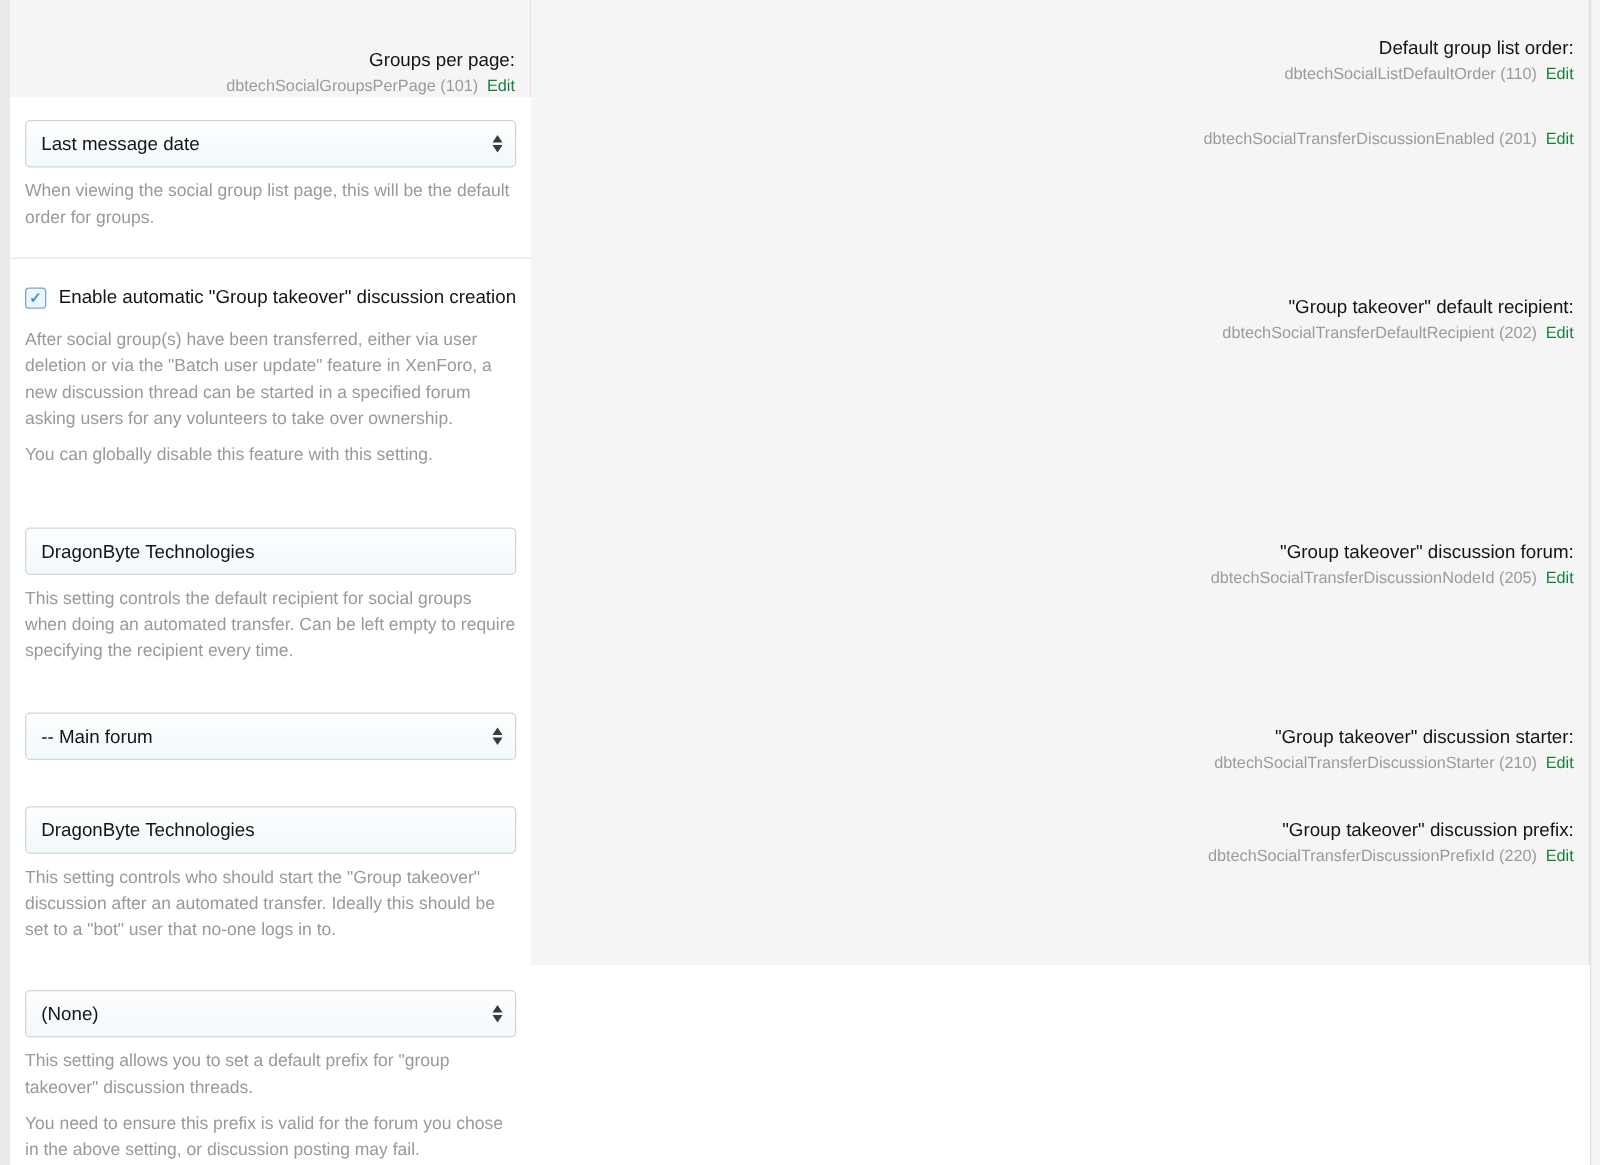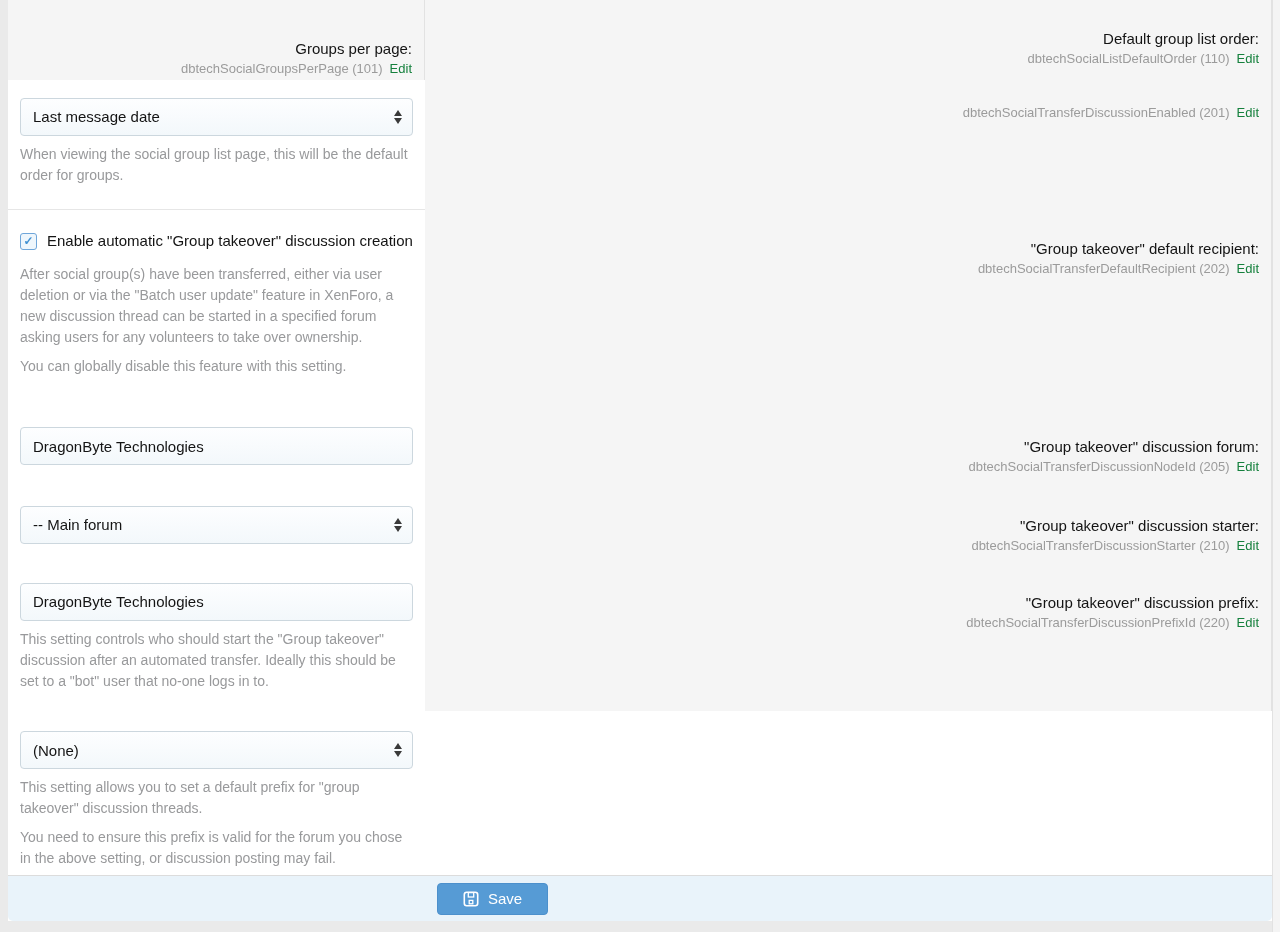--- a/index.html
+++ b/index.html
@@ -134,20 +134,21 @@
       <div class="hint" style="margin-top:12px;">After social group(s) have been transferred, either via user deletion or via the "Batch user update" feature in XenForo, a new discussion thread can be started in a specified forum asking users for any volunteers to take over ownership.</div>
       <div class="hint">You can globally disable this feature with this setting.</div>
     </div>
 
     <div class="lc r4">
       <div class="lbl">"Group takeover" default recipient:</div>
       <div class="meta"><span>dbtechSocialTransferDefaultRecipient (202)</span><a>Edit</a></div>
     </div>
     <div class="cc r4">
       <input class="textinput ctl-bg" value="DragonByte Technologies" style="">
+      <div class="hint">This setting controls the default recipient for social groups when doing an automated transfer. Can be left empty to require specifying the recipient every time.</div>
     </div>
 
     <div class="lc r5">
       <div class="lbl">"Group takeover" discussion forum:</div>
       <div class="meta"><span>dbtechSocialTransferDiscussionNodeId (205)</span><a>Edit</a></div>
     </div>
     <div class="cc r5">
       <div class="select ctl-bg">
         <span>-- Main forum</span>
         <span class="arrows">

